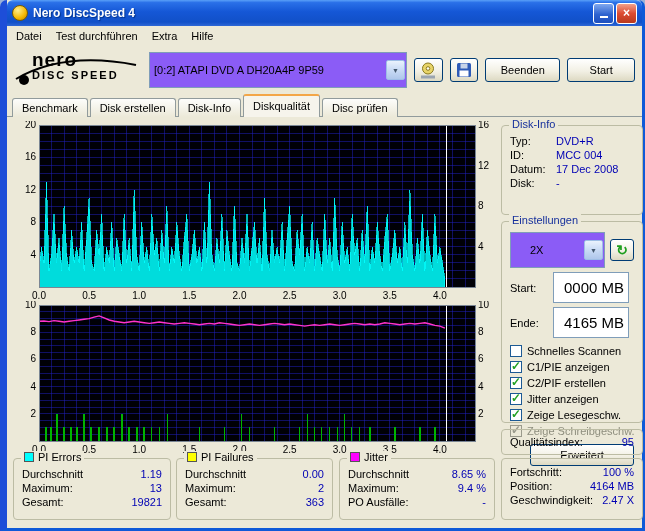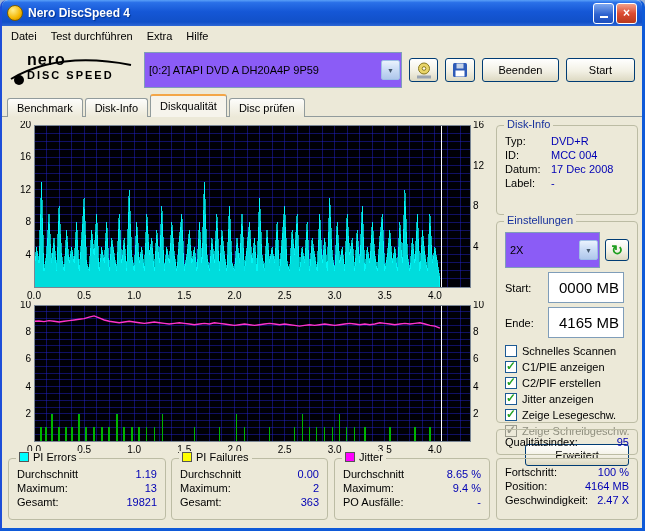--- a/index.html
+++ b/index.html
@@ -1,37 +1,37 @@
 <!DOCTYPE html>
 <html><head>
 <meta charset="utf-8">
 <style>
   html,body{margin:0;padding:0;}
   body{width:645px;height:531px;overflow:hidden;font-family:"Liberation Sans",sans-serif;font-size:11px;color:#000;background:#9AB2D8;}
   .window{position:relative;width:645px;height:531px;box-sizing:border-box;background:#ECE9D8;
-    border-left:2px solid #1d4ed8;border-right:3px solid #0F5AD8;border-bottom:3px solid #0F5AD8;
+    border-left:7px solid #1d4ed8;border-right:3px solid #0F5AD8;border-bottom:3px solid #0F5AD8;
     border-radius:7px 7px 0 0;}
   
   .titlebar{height:26px;display:flex;align-items:center;padding:0 5px;border-radius:6px 6px 0 0;
     background:linear-gradient(180deg,#5AA0F8 0%,#2A70E8 10%,#1557D6 45%,#1150C8 85%,#2E67D6 100%);}
   .app-icon{width:16px;height:16px;margin-right:5px;border-radius:50%;
     background:radial-gradient(circle at 35% 30%,#FFEE8C,#F5B700 60%,#B97E00);border:1px solid #7A5C00;box-sizing:border-box;}
   .title-text{flex:1;color:#fff;font-weight:bold;font-size:12px;text-shadow:1px 1px 1px #00328E;}
   .tb-btn{width:21px;height:21px;margin-left:2px;border-radius:3px;border:1px solid #FFFFFF;box-sizing:border-box;
     display:flex;align-items:center;justify-content:center;color:#fff;font-size:12px;font-weight:bold;cursor:default;}
   .btn-min{background:linear-gradient(180deg,#7FA8EF,#2E63CF 55%,#1D4FBE);}
   .btn-min span{display:block;width:8px;height:0;border-bottom:2px solid #fff;margin-top:8px;}
   .btn-close{background:linear-gradient(180deg,#F2A08A,#DC4B32 50%,#B93A1E);}
   
   .menubar{height:19px;display:flex;align-items:center;padding-left:2px;}
   .menu-item{padding:2px 7px;}
   
   .toolbar{height:50px;display:flex;align-items:center;padding:0 7px;gap:7px;}
   .logo{width:128px;height:42px;position:relative;flex:none;}
-  .logo-nero{font-size:16px;font-weight:bold;letter-spacing:1px;line-height:18px;}
+  .logo-nero{font-size:19px;font-weight:bold;letter-spacing:1px;line-height:18px;}
   .logo-disc{font-size:11px;font-weight:bold;letter-spacing:2px;}
   .logo svg{position:absolute;left:0;top:0;}
   .combo{height:36px;background:#8b5cf6;border:1px solid #7F9DB9;display:flex;align-items:center;box-sizing:border-box;}
   .combo-drive{width:258px;flex:none;}
   .combo-text{flex:1;padding:0 4px;white-space:nowrap;overflow:hidden;}
   .combo-btn{width:17px;height:18px;margin:1px;flex:none;border:1px solid #9EBEE6;border-radius:2px;
     background:linear-gradient(180deg,#EAF2FD,#C9DBF5 50%,#AFC7EB);display:flex;align-items:center;justify-content:center;
     font-size:7px;color:#44586E;}
   .xp-btn{height:24px;box-sizing:border-box;padding:0 10px;border:1px solid #003C74;border-radius:3px;
     background:linear-gradient(180deg,#FFFFFF,#F2F0E4 55%,#DDD9C2);display:flex;align-items:center;justify-content:center;gap:4px;}
@@ -126,20 +126,21 @@
     <div class="xp-btn btn-quit">
       <span>Beenden</span>
     </div>
     <div class="xp-btn btn-start">
       <span>Start</span>
     </div>
   </div>
 
   <div class="tabstrip">
     <span class="tab">Benchmark</span>
+    <span class="tab">Disk erstellen</span>
     <span class="tab">Disk-Info</span>
     <span class="tab active">Diskqualität</span>
     <span class="tab">Disc prüfen</span>
   </div>
 
   <div class="content">
 
     <div class="chart" id="chart-top" style="left:6px;top:4px;"><svg width="484" height="180" xmlns="http://www.w3.org/2000/svg" shape-rendering="crispEdges" font-family="Liberation Sans, sans-serif">
           <rect x="26" y="4" width="436" height="162" fill="#000006"></rect>
           <line x1="26.0" y1="4" x2="26.0" y2="166" stroke="#2222C8" stroke-width="0.6" opacity="0.8"></line>
@@ -401,31 +402,31 @@
           </div>
         <div class="irow">
             <span class="ilabel">ID:</span>
             <span class="val">MCC 004</span>
           </div>
         <div class="irow">
             <span class="ilabel">Datum:</span>
             <span class="val">17 Dec 2008</span>
           </div>
         <div class="irow">
-            <span class="ilabel">Label:</span>
+            <span class="ilabel">Disk:</span>
             <span class="val">-</span>
           </div>
       </div>
     </div>
 
     <div class="groupbox" style="left:494px;top:104px;width:142px;height:202px;">
       <span class="gb-title blue">Einstellungen</span>
       <div style="padding-top:8px;">
         <div class="set-row">
-          <div class="combo" style="flex:1;">
+          <div class="combo" style="flex:1;padding-left:15px;">
             <span class="combo-text">2X</span>
             <span class="combo-btn">▼</span>
           </div>
           <div class="xp-btn refresh-btn">
               <span>↻</span>
             </div>
         </div>
         <div class="set-row">
           <span class="flabel">Start:</span>
           <input class="field" value="0000 MB" style="">

